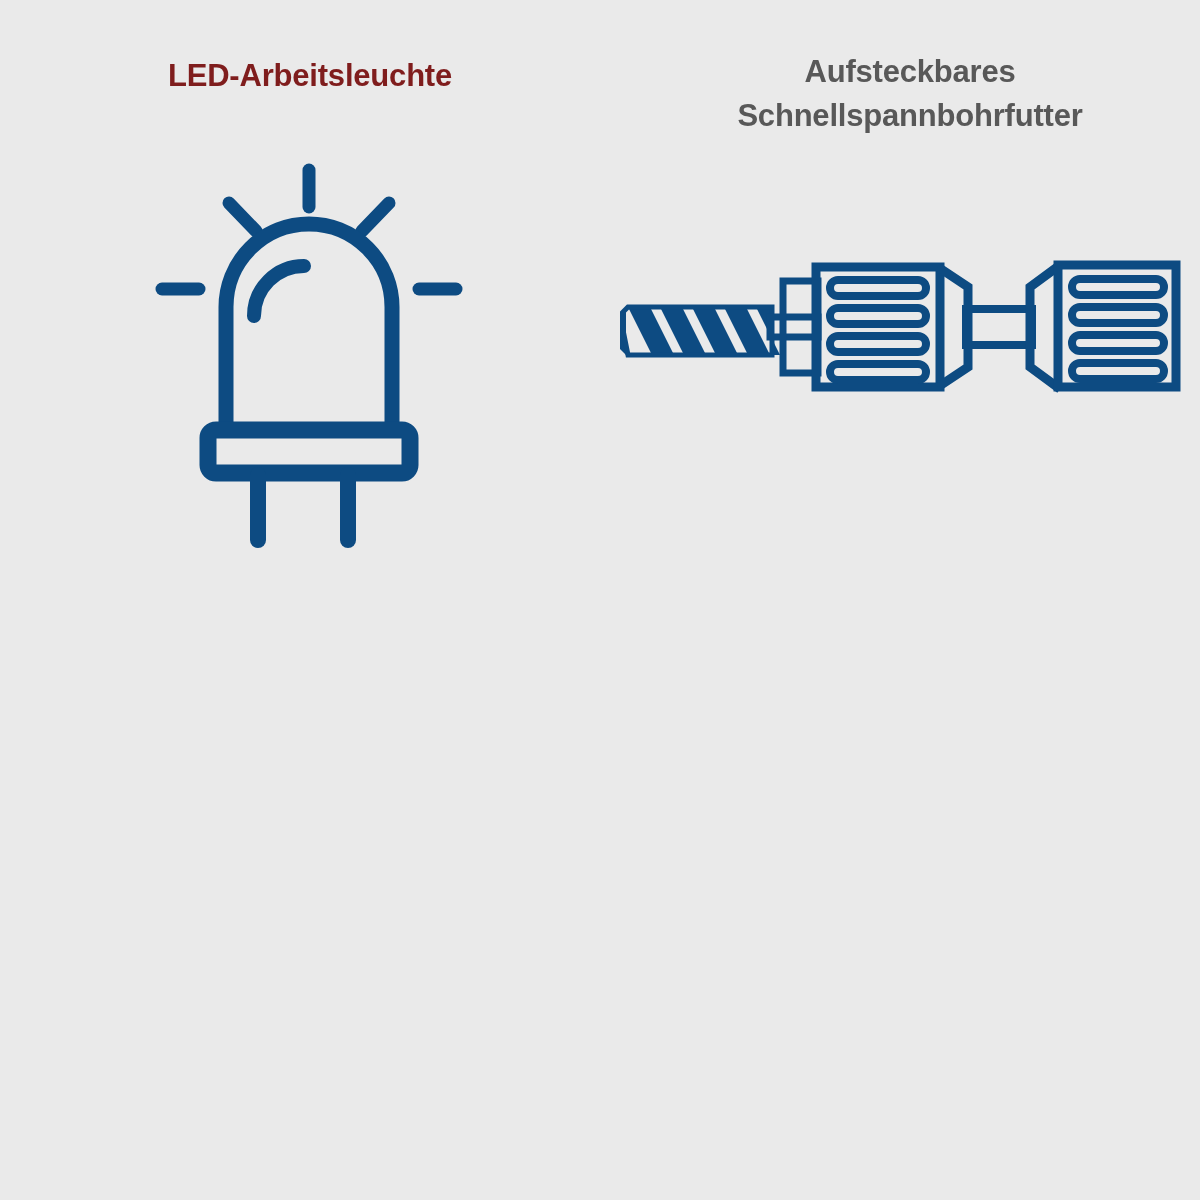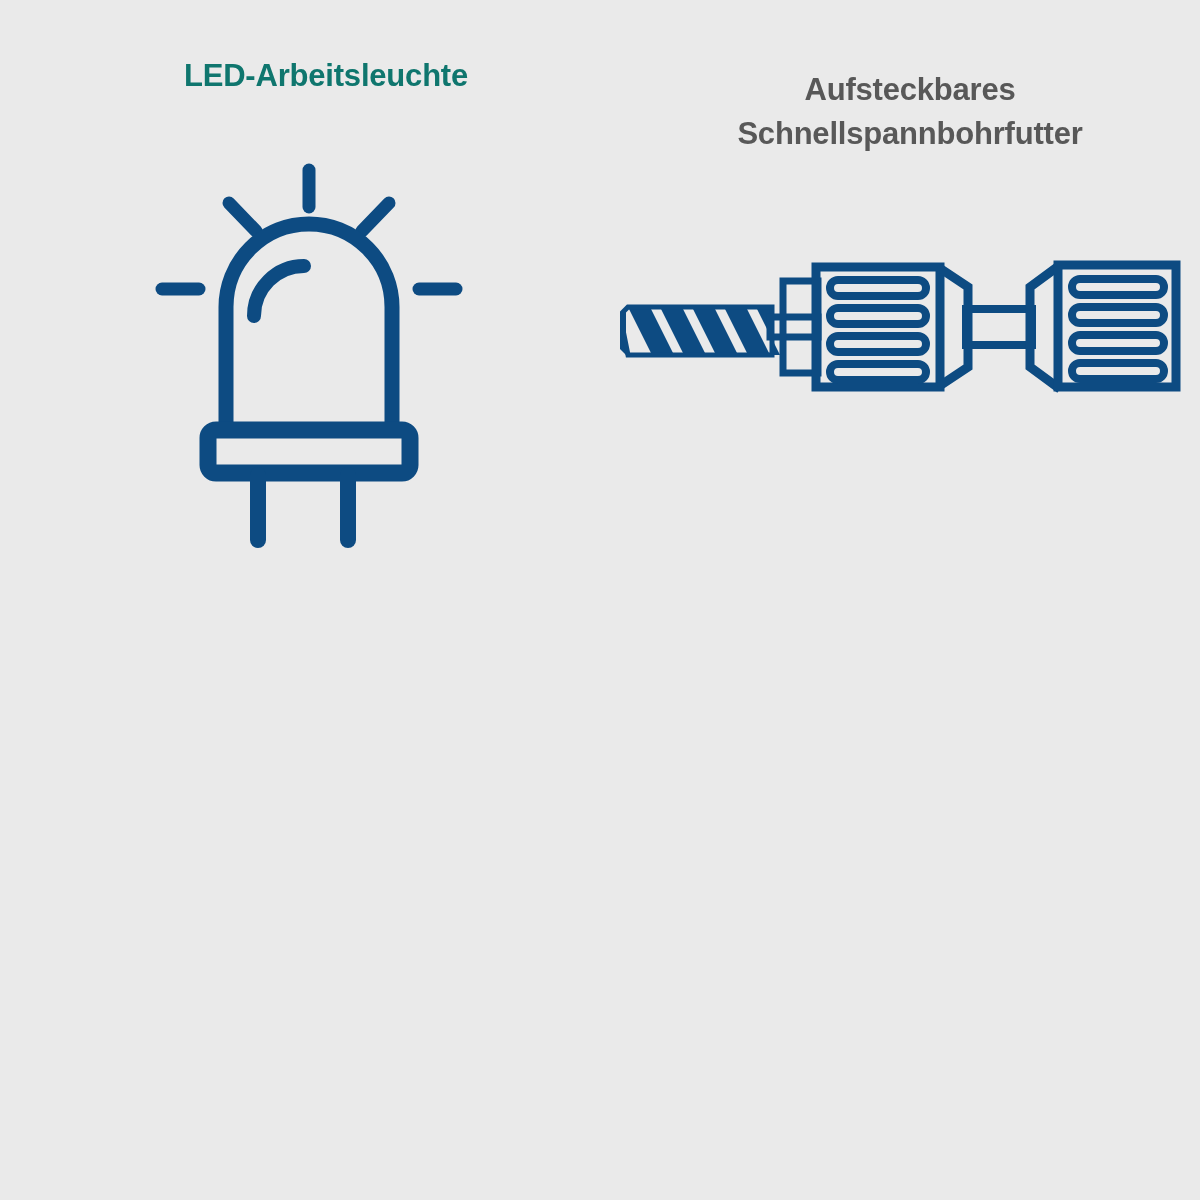--- a/index.html
+++ b/index.html
@@ -33,41 +33,41 @@
     width: 100%;
     text-align: center;
     color: #585858;
     font-weight: bold;
     font-size: 31px;
     line-height: 44px;
     letter-spacing: -0.2px;
     white-space: pre-line;
   }
   #led-title   { top: 54px; }
-  #chuck-title { top: 68px; }
+  #chuck-title { top: 50px; }
 
   .feature-icon {
     position: absolute;
     left: 0;
     width: 100%;
     display: block;
   }
   #led-icon-wrap   { top: 150px; height: 410px; }
   #chuck-icon-wrap { top: 255px; height: 200px; }
 
   svg { display: block; margin: 0 auto; }
 </style>
 </head>
 <body style="background: rgb(234, 234, 234);">
 
 <div id="stage" style="background: rgb(234, 234, 234);">
 
   <div class="feature" id="feature-led">
 
-    <div class="feature-title" id="led-title" style="color: #0f766e; padding-left: 16px;">LED-Arbeitsleuchte</div>
+    <div class="feature-title" id="led-title" style="color: #7f1d1d;">LED-Arbeitsleuchte</div>
 
     <div class="feature-icon" id="led-icon-wrap">
       <svg width="340" height="410" viewBox="0 0 340 410">
         <g fill="none" stroke="#0d4b82" stroke-linecap="round" stroke-linejoin="round">
 
           <line x1="169" y1="20" x2="169" y2="57" stroke-width="13"></line>
           <line x1="89" y1="53" x2="116" y2="81" stroke-width="13"></line>
           <line x1="249" y1="53" x2="222" y2="81" stroke-width="13"></line>
           <line x1="22" y1="139" x2="59" y2="139" stroke-width="13"></line>
           <line x1="316" y1="139" x2="279" y2="139" stroke-width="13"></line>

